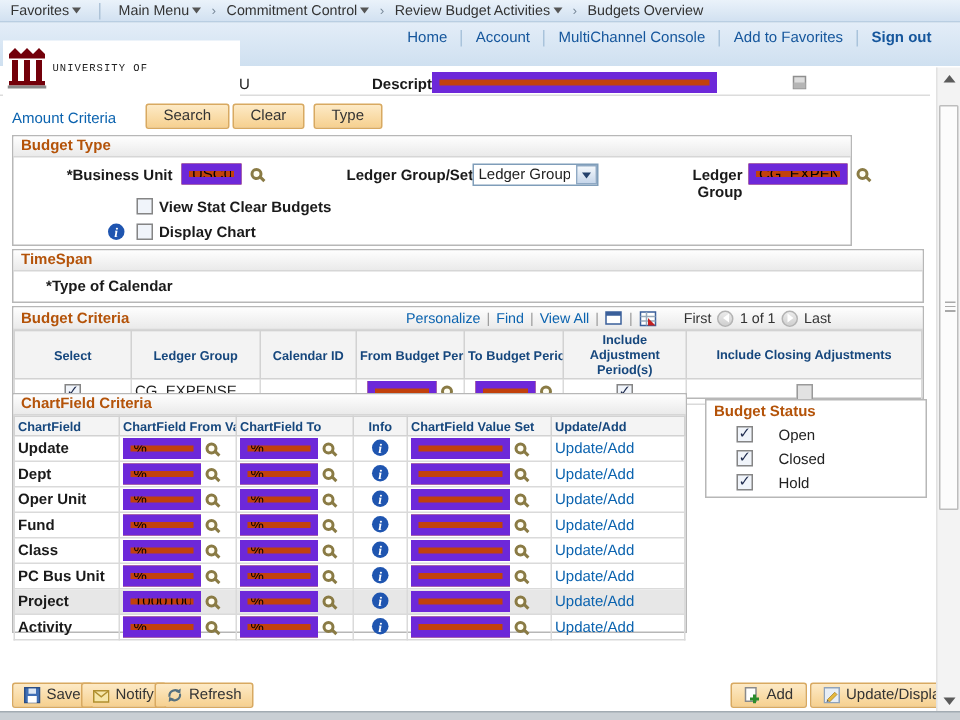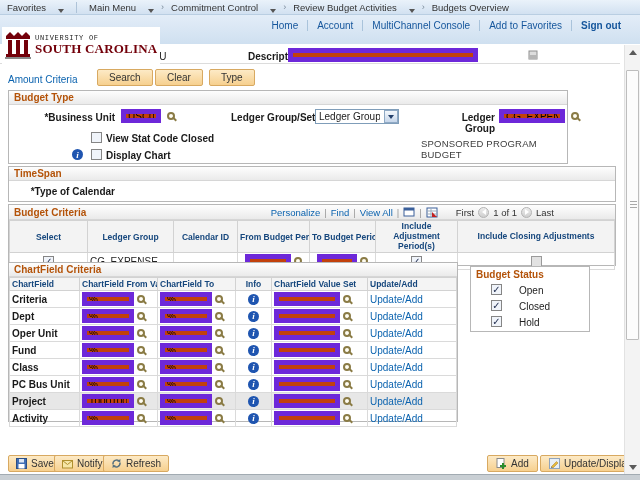--- a/index.html
+++ b/index.html
@@ -1,21 +1,21 @@
 <!DOCTYPE html>
 <html><head>
 <meta charset="utf-8">
 <style>
 *{margin:0;padding:0;box-sizing:border-box}
 html,body{width:640px;height:480px}
 body{position:relative;font-family:"Liberation Sans",sans-serif;font-size:10px;color:#222;background:#fff;overflow:hidden}
 
 
 .breadcrumb{position:absolute;top:0;left:0;width:640px;height:15px;background:linear-gradient(#eaf2fa,#d2e1f1);border-bottom:1px solid #b9cee2;display:flex;align-items:center;padding:0 7px;font-size:9.5px;color:#333;z-index:2}
-.crumb{display:inline-flex;align-items:flex-end;gap:12px;cursor:pointer;white-space:nowrap}
+.crumb{display:inline-flex;align-items:center;gap:2px;cursor:pointer;white-space:nowrap}
 .caret{width:0;height:0;border-left:3px solid transparent;border-right:3px solid transparent;border-top:4px solid #555}
 .crumb-sep{color:#7a8a9a;margin:0 7px;font-size:9px}
 .crumb-div{width:1px;height:11px;background:#aec3d8;margin:0 12px}
 
 
 .band{position:absolute;top:15px;left:0;width:640px;height:29px;background:linear-gradient(#e3edf8,#cfe0f0);z-index:1}
 .band-links{position:absolute;top:5px;right:10px;display:flex;align-items:center}
 .band-link{color:#15569c;padding:0 9px;border-left:1px solid #a9c3db;cursor:pointer;white-space:nowrap}
 .band-link.first{border-left:none}
 .band-link.signout{font-weight:bold}
@@ -126,21 +126,20 @@
     <rect x="1" y="4" width="24" height="3" fill="#73000a"></rect>
     <rect x="3" y="8" width="4" height="14" fill="#73000a"></rect>
     <rect x="11" y="8" width="4" height="14" fill="#73000a"></rect>
     <rect x="19" y="8" width="4" height="14" fill="#73000a"></rect>
     <path d="M1 4 L5 0 L9 4 L13 0 L17 4 L21 0 L25 4 Z" fill="#73000a"></path>
     <rect x="1" y="22" width="24" height="3" fill="#73000a"></rect>
     <rect x="0" y="25" width="26" height="2" fill="#8a8a8a"></rect>
   </svg>
   <div class="logo-text">
     <div class="l1">UNIVERSITY OF</div>
-    <div class="l2">SOUTH CAROLINA</div>
   </div>
 </div>
 
 <span class="abs lbl" style="left:38px;top:51px;width:56px;text-align:right">Inquiry</span>
 <span class="abs" style="left:101px;top:51px">GRANT_INQU</span>
 <span class="abs lbl" style="left:248px;top:51px">Description</span>
 <input class="abs inp" style="left: 288px; top: 48px; width: 190px;" value="">
 <svg class="abs" style="left:528px;top:50px" width="10" height="10" viewBox="0 0 10 10">
     <rect x="1" y="1" width="8" height="8" fill="#ddd" stroke="#8f8f8f"></rect>
     <rect x="1" y="5" width="8" height="4" fill="#b5b5b5"></rect>
@@ -169,22 +168,21 @@
   <span class="sel abs" style="left:306px;top:18px;width:84px">
       <span class="txt">Ledger Group</span>
       <span class="selbtn">
         <i></i>
       </span>
     </span>
   <span class="abs lbl" style="left:424px;top:21px;width:62px;text-align:right">Ledger Group</span>
   <input class="abs inp" style="left: 490px; top: 18px; width: 66px;" value="CG_EXPENSE">
   <span class="mag abs" style="left:562px;top:21px"></span>
   <span class="cb blue abs" style="left:82px;top:41px"></span>
-  <span class="abs lbl" style="left:97px;top:42px">View Stat Code Closed</span>
-  <span class="abs sponsored" style="left:412px;top:47px">SPONSORED PROGRAM BUDGET</span>
+  <span class="abs lbl" style="left:97px;top:42px">View Stat Clear Budgets</span>
   <span class="info abs" style="left:63px;top:58px"></span>
   <span class="cb blue abs" style="left:82px;top:58px"></span>
   <span class="abs lbl" style="left:97px;top:59px">Display Chart</span>
 </div>
 
 <div class="gbox" style="left:8px;top:166px;width:608px;height:36px">
   <div class="ghead">
       <span class="gtitle">TimeSpan</span>
     </div>
   <span class="abs lbl" style="left:2px;top:19px;width:104px;text-align:right">*Type of Calendar</span>
@@ -273,21 +271,21 @@
     <tbody>
         <tr>
       <th class="cfth">ChartField</th>
       <th class="cfth">ChartField From Value</th>
       <th class="cfth">ChartField To</th>
       <th class="cfth" style="text-align:center !important">Info</th>
       <th class="cfth">ChartField Value Set</th>
       <th class="cfth">Update/Add</th>
     </tr>
     <tr>
-      <td class="lbl">Criteria</td>
+      <td class="lbl">Update</td>
       <td><input class="inp" style="width: 52px;" value="%"> <span class="mag"></span></td>
       <td><input class="inp" style="width: 52px;" value="%"> <span class="mag"></span></td>
       <td class="ctr"><span class="info"></span></td>
       <td><input class="inp" style="width: 66px;" value=""> <span class="mag"></span></td>
       <td><a class="link">Update/Add</a></td>
     </tr>
     <tr>
       <td class="lbl">Dept</td>
       <td><input class="inp" style="width: 52px;" value="%"> <span class="mag"></span></td>
       <td><input class="inp" style="width: 52px;" value="%"> <span class="mag"></span></td>
@@ -340,21 +338,21 @@
       <td><input class="inp" style="width: 52px;" value="%"> <span class="mag"></span></td>
       <td><input class="inp" style="width: 52px;" value="%"> <span class="mag"></span></td>
       <td class="ctr"><span class="info"></span></td>
       <td><input class="inp" style="width: 66px;" value=""> <span class="mag"></span></td>
       <td><a class="link">Update/Add</a></td>
     </tr>
   </tbody>
     </table>
 </div>
 
-<div class="gbox" style="left:470px;top:266px;width:120px;height:66px">
+<div class="gbox" style="left:470px;top:266px;width:148px;height:66px">
   <span class="gtitle abs" style="left:5px;top:2px">Budget Status</span>
   <span class="cb blue abs checked" style="left:20px;top:17px"></span>
   <span class="abs" style="left:48px;top:18px">Open</span>
   <span class="cb blue abs checked" style="left:20px;top:33px"></span>
   <span class="abs" style="left:48px;top:34px">Closed</span>
   <span class="cb blue abs checked" style="left:20px;top:49px"></span>
   <span class="abs" style="left:48px;top:50px">Hold</span>
 </div>
 
 <button class="btn abs" style="left:8px;top:455px;padding:0 7px">

